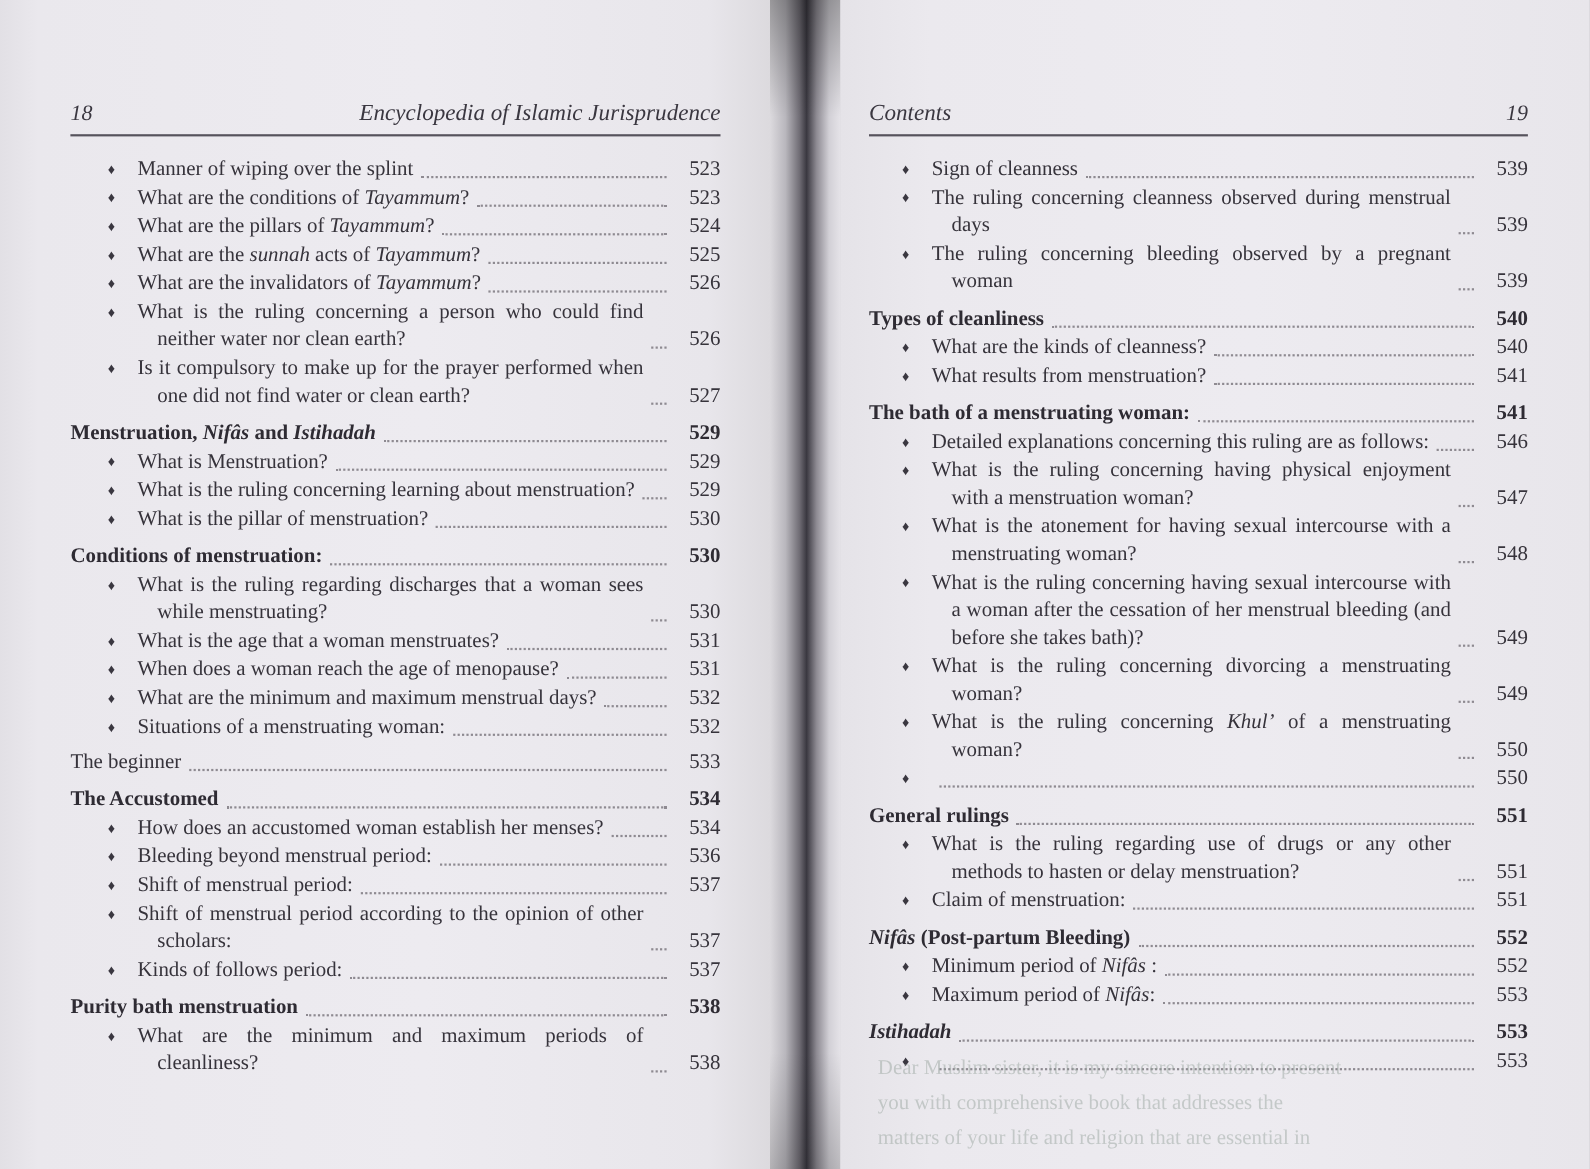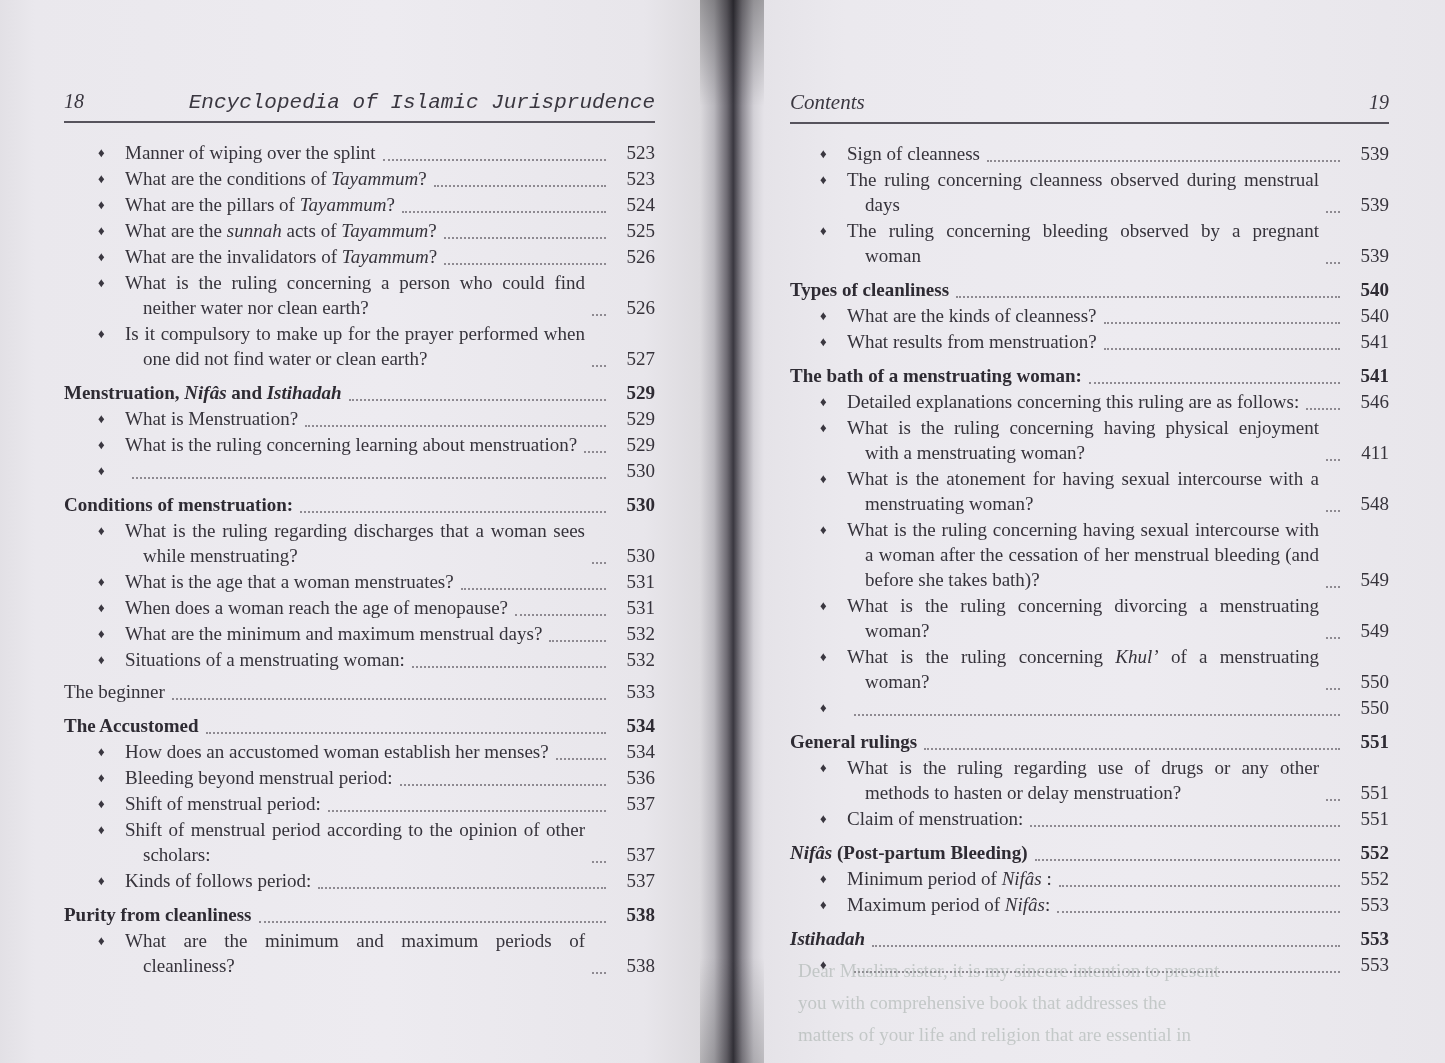--- a/index.html
+++ b/index.html
@@ -28,21 +28,21 @@
   .page-right {
     flex:1;
     background:linear-gradient(90deg,#e5e3e8 0%,#ebe9ee 12%,#edebf0 55%,#e8e6eb 100%);
     padding:90px 56px 0 26px;
   }
   .page-header {
     display:flex; align-items:baseline;
     font-style:italic; font-size:21px; color:#3a3740;
   }
   .pg-num { font-size:20px; }
-  .page-left .pg-title { margin-left:auto;font-family:Liberation Mono, monospace; }
+  .page-left .pg-title { margin-left:auto; }
   .page-right .pg-num { margin-left:auto; }
   .rule { height:2px; background:#56535c; margin-top:7px; }
   .toc { margin-top:17px; font-size:19px; line-height:25px; color:#36333b; }
   .toc-row { display:flex; align-items:flex-start; }
   .toc-row.entry { padding-left:34px; margin-top:1px; }
   .page-right .toc-row.entry { padding-left:30px; }
   .toc-row.heading { margin-top:9px; }
   .toc-row.plain { margin-top:7px; }
   .bullet { width:27px; flex:none; font-size:13px; line-height:25px; color:#3a3740; }
   .body { flex:1; display:flex; align-items:flex-end; min-width:0; }
@@ -144,20 +144,21 @@
           <span class="bullet">♦</span>
           <div class="body">
             <span class="text"><span>What is the ruling concerning learning about menstruation?</span></span>
             <span class="leader"></span>
             <span class="num">529</span>
           </div>
         </div>
         <div class="toc-row entry">
           <span class="bullet">♦</span>
           <div class="body">
+            <span class="text"><span>What is the pillar of menstruation?</span></span>
             <span class="leader"></span>
             <span class="num">530</span>
           </div>
         </div>
         <div class="toc-row heading">
           <div class="body">
             <span class="text"><span>Conditions of menstruation:</span></span>
             <span class="leader"></span>
             <span class="num">530</span>
           </div>
@@ -251,21 +252,21 @@
         <div class="toc-row entry">
           <span class="bullet">♦</span>
           <div class="body">
             <span class="text"><span>Kinds of follows period:</span></span>
             <span class="leader"></span>
             <span class="num">537</span>
           </div>
         </div>
         <div class="toc-row heading">
           <div class="body">
-            <span class="text"><span>Purity from cleanliness</span></span>
+            <span class="text"><span>Purity bath menstruation</span></span>
             <span class="leader"></span>
             <span class="num">538</span>
           </div>
         </div>
         <div class="toc-row entry">
           <span class="bullet">♦</span>
           <div class="body">
             <span class="text"><span>What are the minimum and maximum periods of cleanliness?</span></span>
             <span class="leader"></span>
             <span class="num">538</span>
@@ -341,23 +342,23 @@
           <span class="bullet">♦</span>
           <div class="body">
             <span class="text"><span>Detailed explanations concerning this ruling are as follows:</span></span>
             <span class="leader"></span>
             <span class="num">546</span>
           </div>
         </div>
         <div class="toc-row entry">
           <span class="bullet">♦</span>
           <div class="body">
-            <span class="text"><span>What is the ruling concerning having physical enjoyment with a menstruating woman?</span></span>
-            <span class="leader"></span>
-            <span class="num">411</span>
+            <span class="text"><span>What is the ruling concerning having physical enjoyment with a menstruation woman?</span></span>
+            <span class="leader"></span>
+            <span class="num">547</span>
           </div>
         </div>
         <div class="toc-row entry">
           <span class="bullet">♦</span>
           <div class="body">
             <span class="text"><span>What is the atonement for having sexual intercourse with a menstruating woman?</span></span>
             <span class="leader"></span>
             <span class="num">548</span>
           </div>
         </div>

